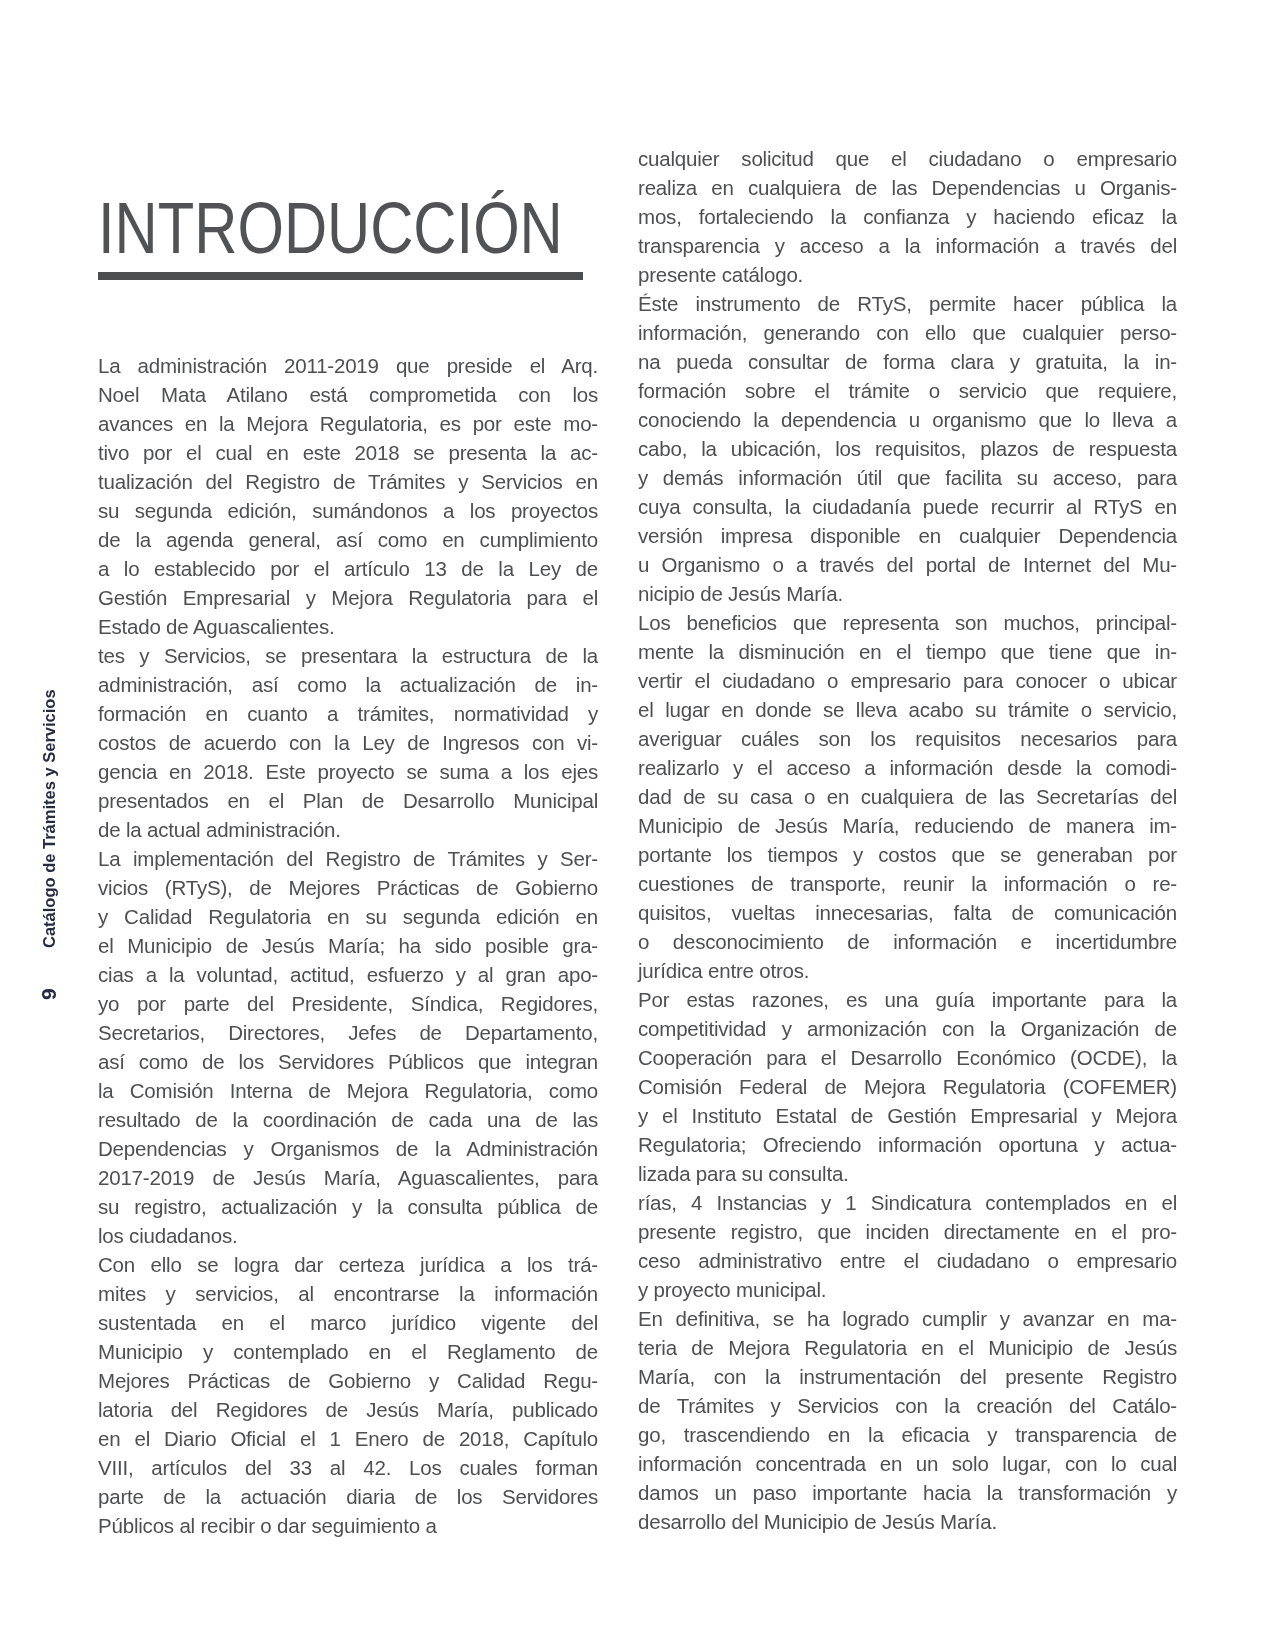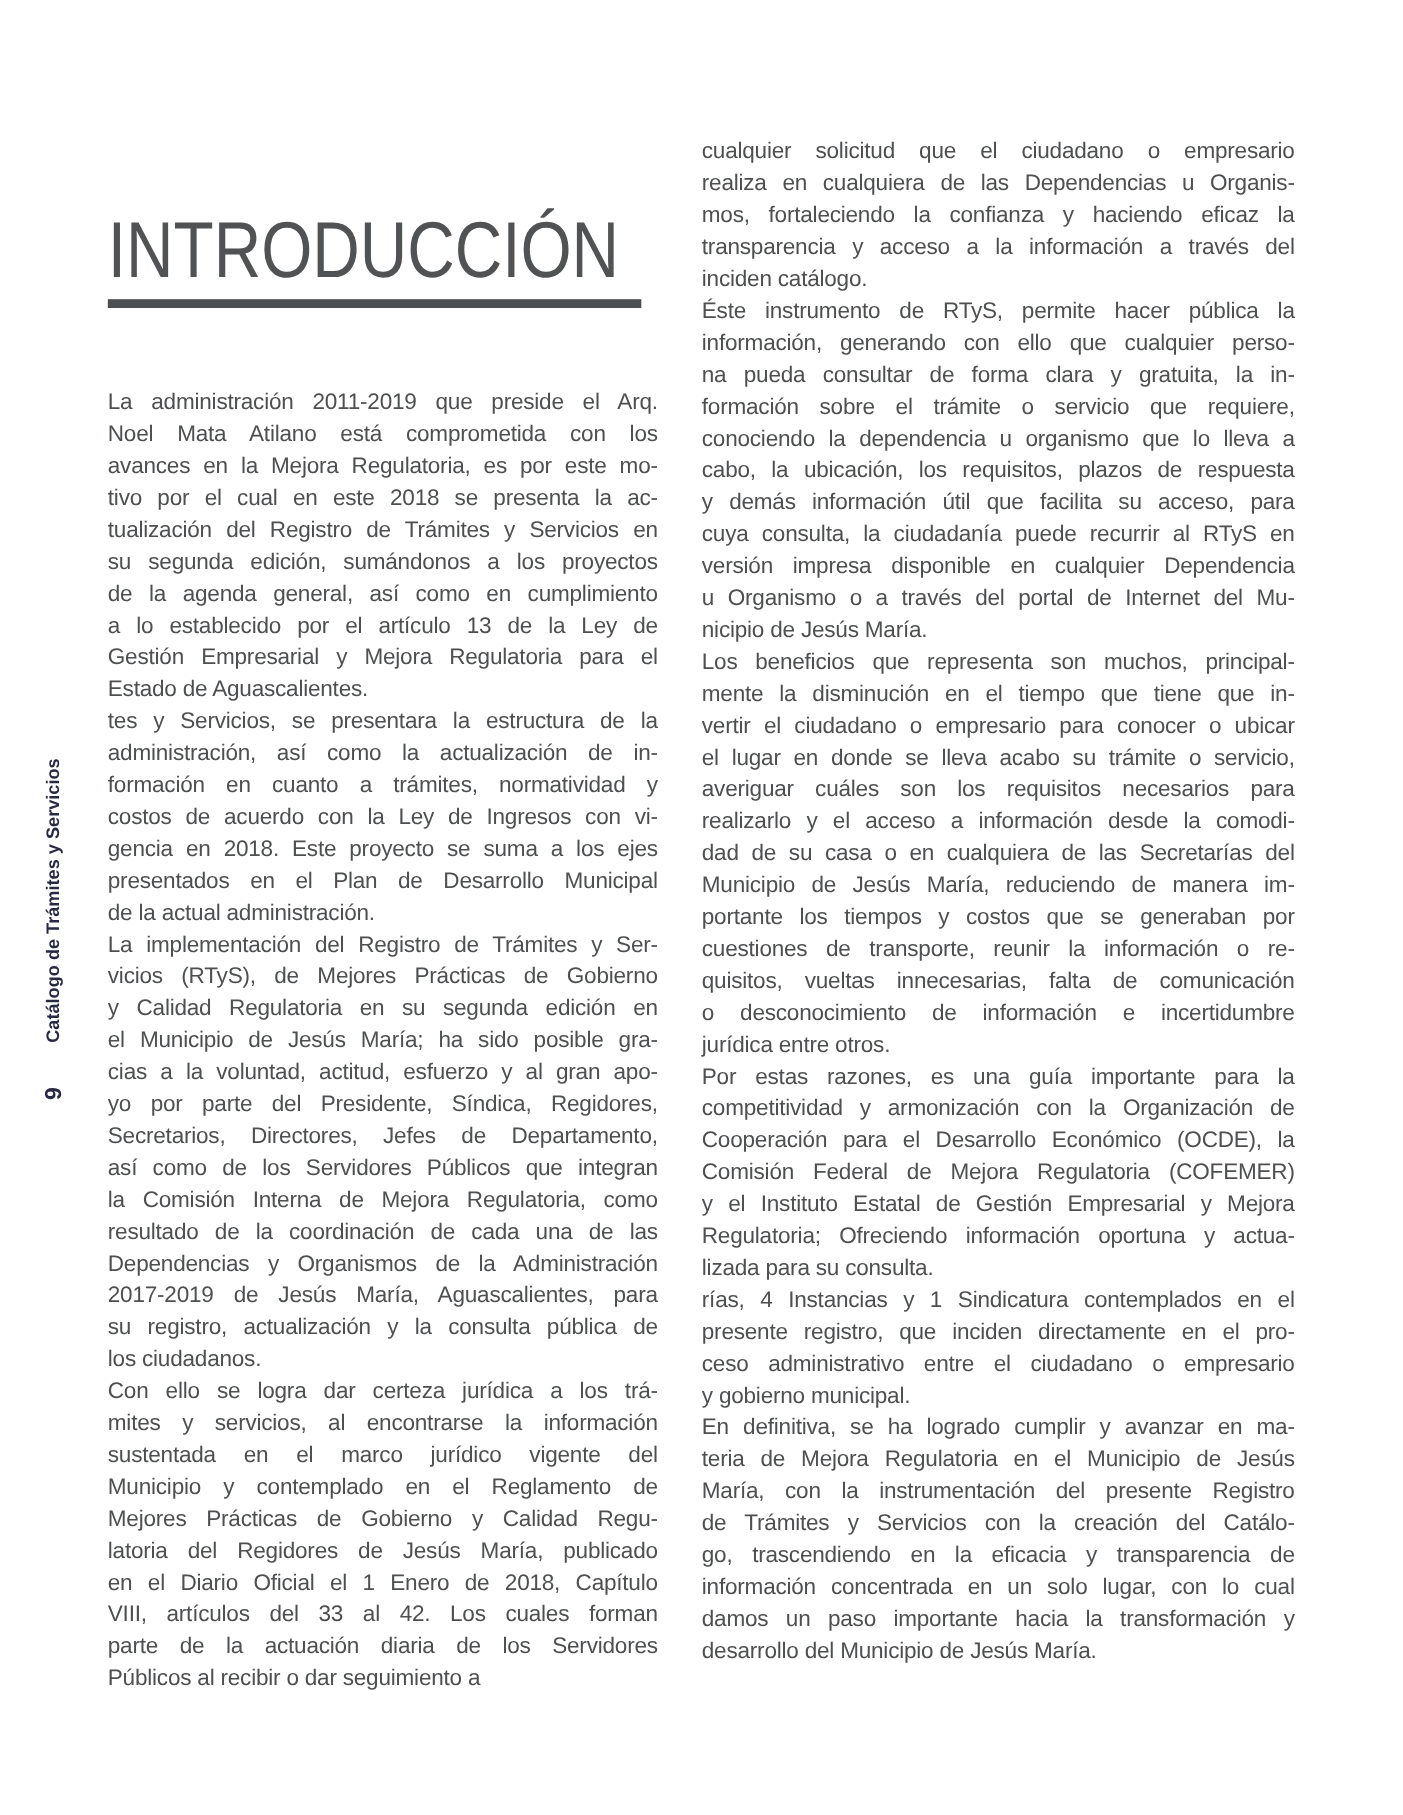--- a/index.html
+++ b/index.html
@@ -32,21 +32,21 @@
     background: var(--rule-color, #4d4e50);
   }
   .col {
     position: absolute;
     font-size: 20.5px;
     line-height: 29px;
     letter-spacing: -0.2px;
     color: var(--body-color, #4e4f51);
   }
   .col-left  { left: 98px;  top: 351px; width: 500px; }
-  .col-right { left: 638px; top: 123px; width: 539px; }
+  .col-right { left: 638px; top: 144px; width: 539px; }
   .ln { text-align: justify; text-align-last: justify; }
   .ln.last { text-align-last: left; }
   .sidebar-label {
     position: absolute;
     left: 40px;
     top: 948px;
     transform: rotate(-90deg);
     transform-origin: 0 0;
     font-size: 16.5px;
     font-weight: bold;
@@ -112,21 +112,21 @@
       <div class="ln">en el Diario Oficial el 1 Enero de 2018, Capítulo</div>
       <div class="ln">VIII, artículos del 33 al 42. Los cuales forman</div>
       <div class="ln">parte de la actuación diaria de los Servidores</div>
       <div class="ln last">Públicos al recibir o dar seguimiento a</div>
     </div>
   <div class="col col-right">
       <div class="ln">cualquier solicitud que el ciudadano o empresario</div>
       <div class="ln">realiza en cualquiera de las Dependencias u Organis-</div>
       <div class="ln">mos, fortaleciendo la confianza y haciendo eficaz la</div>
       <div class="ln">transparencia y acceso a la información a través del</div>
-      <div class="ln last">inciden catálogo.</div>
+      <div class="ln last">presente catálogo.</div>
       <div class="ln">Éste instrumento de RTyS, permite hacer pública la</div>
       <div class="ln">información, generando con ello que cualquier perso-</div>
       <div class="ln">na pueda consultar de forma clara y gratuita, la in-</div>
       <div class="ln">formación sobre el trámite o servicio que requiere,</div>
       <div class="ln">conociendo la dependencia u organismo que lo lleva a</div>
       <div class="ln">cabo, la ubicación, los requisitos, plazos de respuesta</div>
       <div class="ln">y demás información útil que facilita su acceso, para</div>
       <div class="ln">cuya consulta, la ciudadanía puede recurrir al RTyS en</div>
       <div class="ln">versión impresa disponible en cualquier Dependencia</div>
       <div class="ln">u Organismo o a través del portal de Internet del Mu-</div>
@@ -147,21 +147,21 @@
       <div class="ln">Por estas razones, es una guía importante para la</div>
       <div class="ln">competitividad y armonización con la Organización de</div>
       <div class="ln">Cooperación para el Desarrollo Económico (OCDE), la</div>
       <div class="ln">Comisión Federal de Mejora Regulatoria (COFEMER)</div>
       <div class="ln">y el Instituto Estatal de Gestión Empresarial y Mejora</div>
       <div class="ln">Regulatoria; Ofreciendo información oportuna y actua-</div>
       <div class="ln last">lizada para su consulta.</div>
       <div class="ln">rías, 4 Instancias y 1 Sindicatura contemplados en el</div>
       <div class="ln">presente registro, que inciden directamente en el pro-</div>
       <div class="ln">ceso administrativo entre el ciudadano o empresario</div>
-      <div class="ln last">y gobierno municipal.</div>
+      <div class="ln last">y proyecto municipal.</div>
       <div class="ln">En definitiva, se ha logrado cumplir y avanzar en ma-</div>
       <div class="ln">teria de Mejora Regulatoria en el Municipio de Jesús</div>
       <div class="ln">María, con la instrumentación del presente Registro</div>
       <div class="ln">de Trámites y Servicios con la creación del Catálo-</div>
       <div class="ln">go, trascendiendo en la eficacia y transparencia de</div>
       <div class="ln">información concentrada en un solo lugar, con lo cual</div>
       <div class="ln">damos un paso importante hacia la transformación y</div>
       <div class="ln last">desarrollo del Municipio de Jesús María.</div>
     </div>
 

